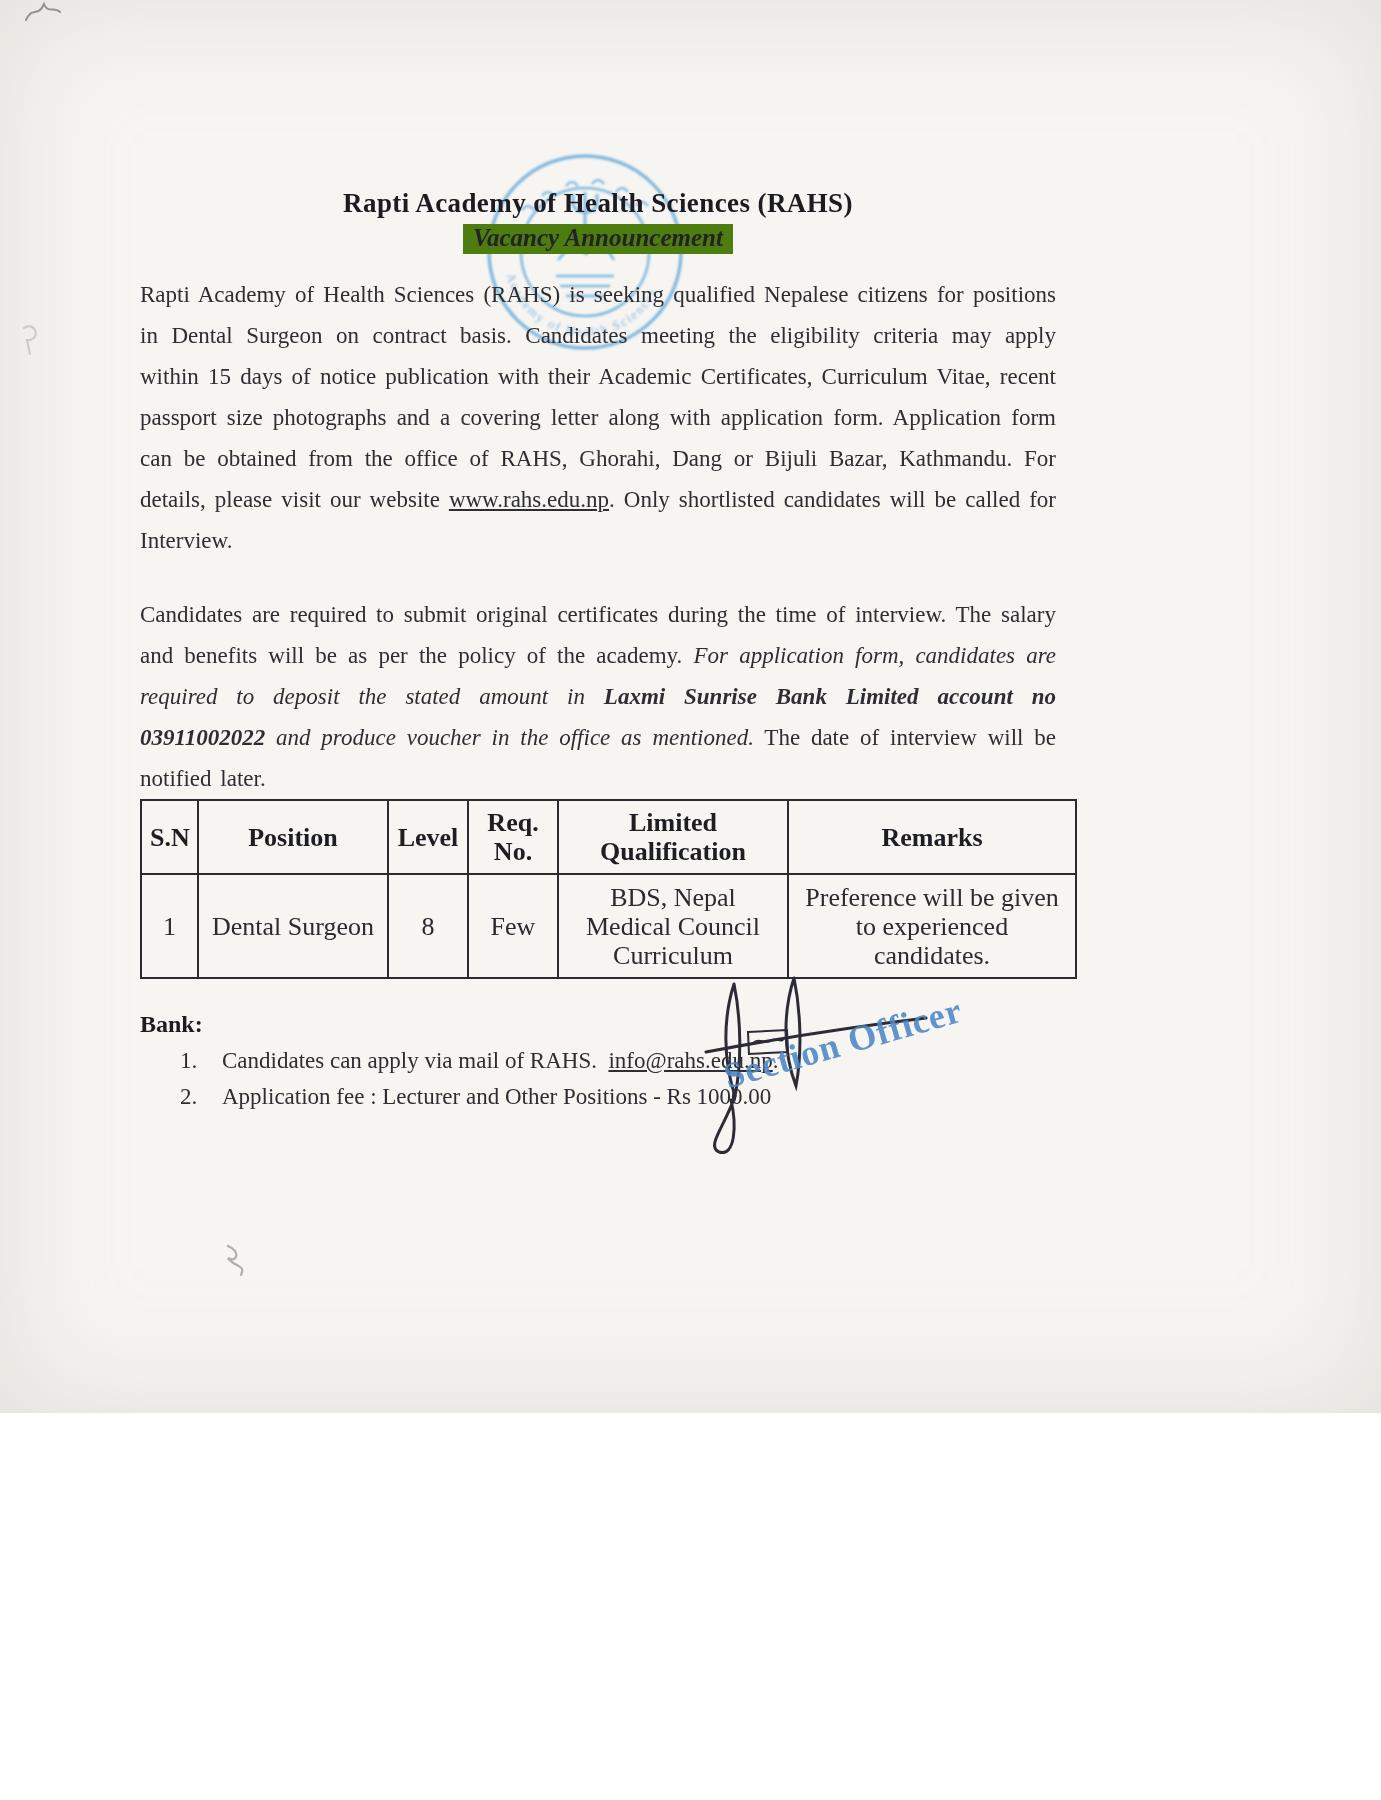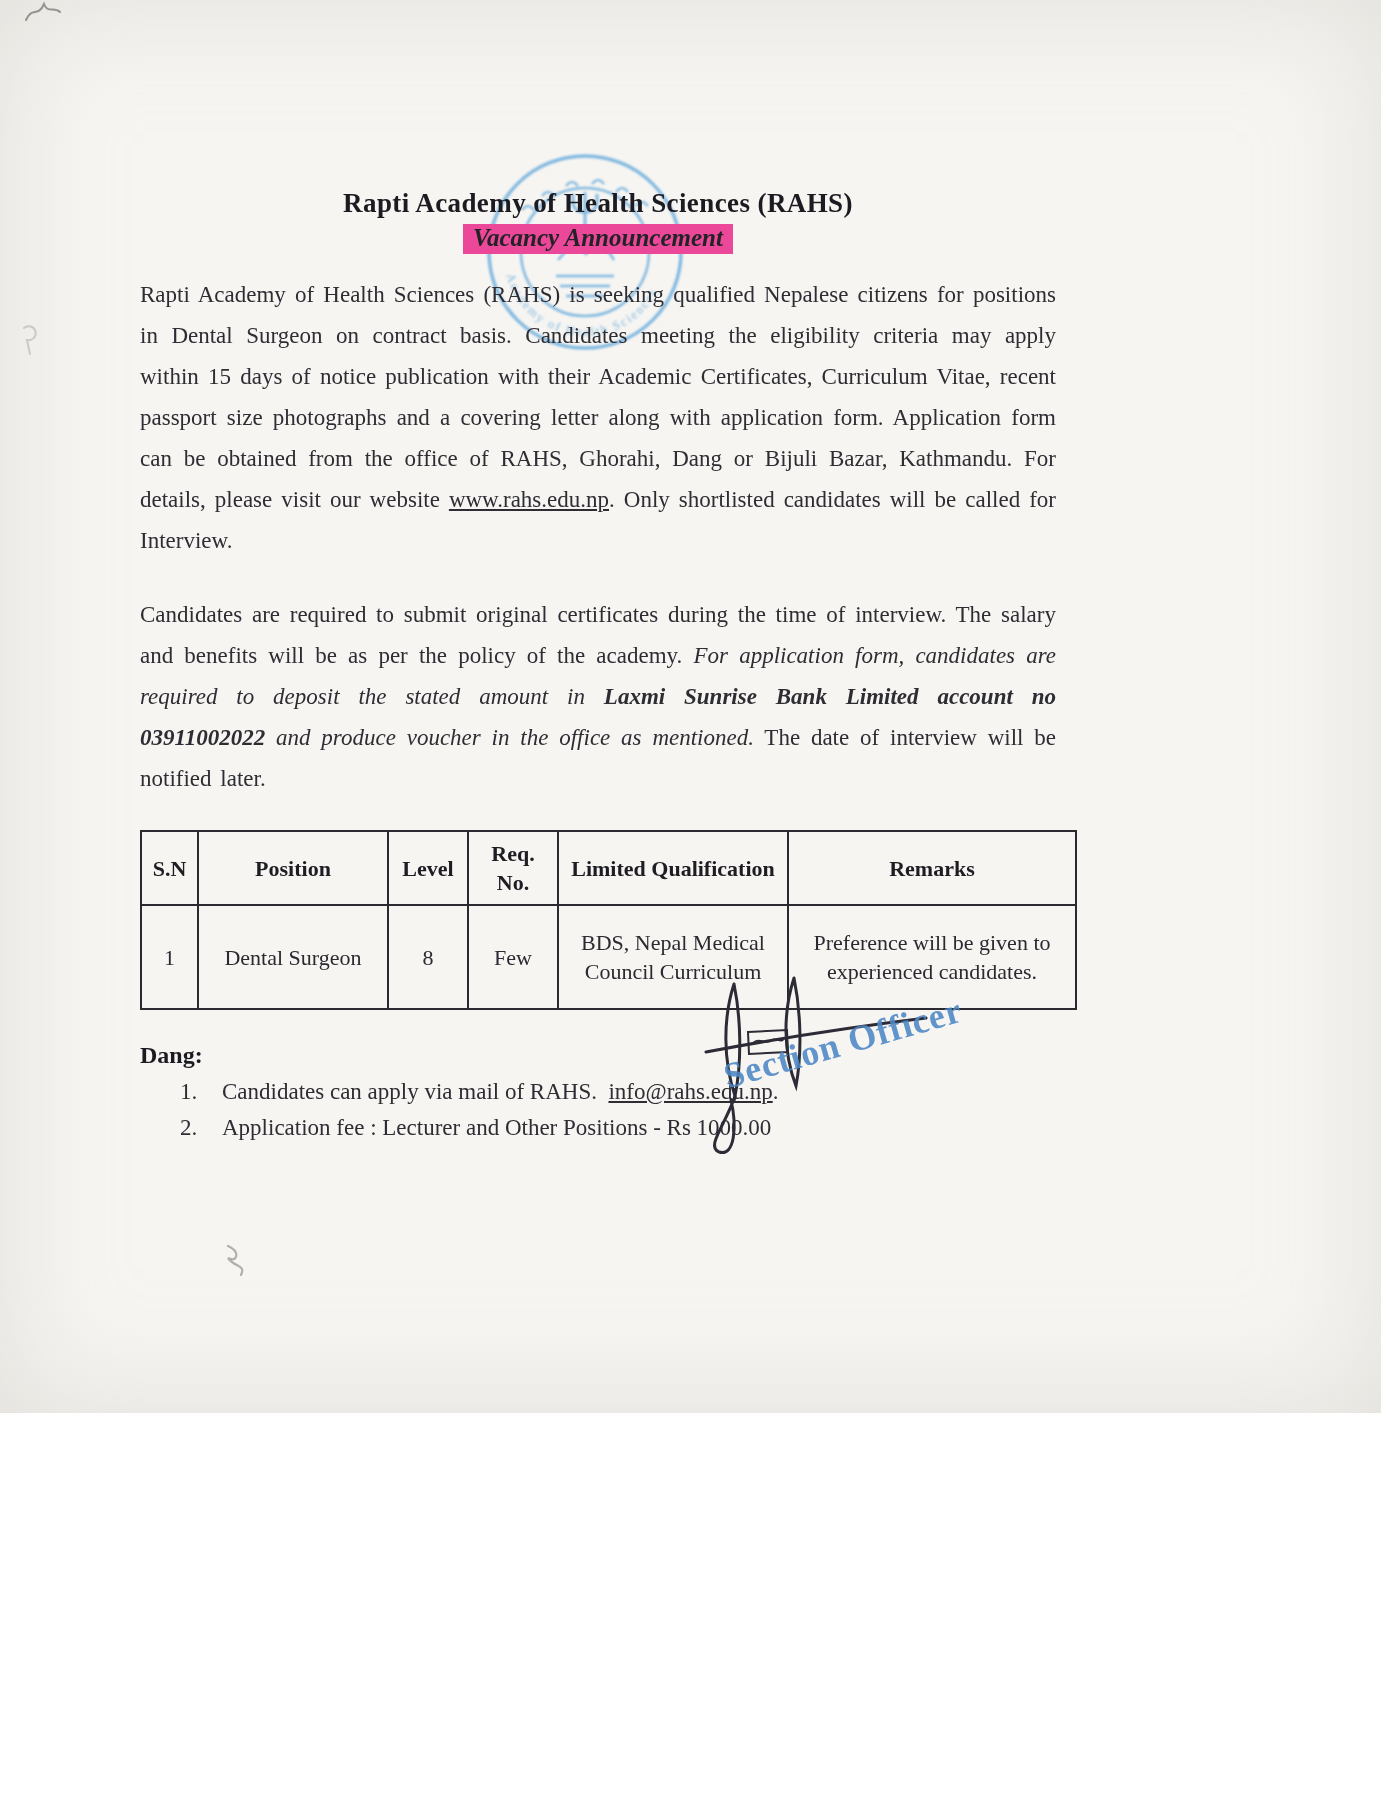--- a/index.html
+++ b/index.html
@@ -14,33 +14,33 @@
   }
   .content{
     position:absolute;left:140px;top:188px;width:916px;z-index:2;
   }
   .hdr{text-align:center;color:#1c1b21;}
   .org{font-size:27px;font-weight:bold;letter-spacing:.4px;}
   .loc{font-size:26px;font-weight:bold;margin-top:4px;}
   .vac{margin-top:5px;}
   .vac-inner{
     display:inline-block;font-size:25px;font-weight:bold;font-style:italic;
-    background:#ec4899;color:#232227;padding:0 10px 2px 10px;
+    background:#4d7c0f;color:#232227;padding:0 10px 2px 10px;
   }
   .date{font-size:24px;font-weight:bold;margin-top:6px;}
   .body-p{
     margin:20px 0 0 0;font-size:23px;line-height:41px;
     text-align:justify;word-spacing:3px;
   }
   .body-p.second{margin-top:33px;}
   .doclink{color:#2e2d33;text-decoration:underline;}
   .bi{font-style:italic;font-weight:bold;}
   table.vtable{
-    margin-top:31px;width:935px;border-collapse:collapse;
-    font-size:22px;color:#2b2a30;table-layout:fixed;
+    width:935px;border-collapse:collapse;
+    font-size:26px;color:#2b2a30;table-layout:fixed;
   }
   table.vtable th, table.vtable td{
     border:2.5px solid #2b2a30;text-align:center;vertical-align:middle;
     padding:7px 8px;line-height:29px;
   }
   table.vtable th{font-weight:bold;color:#1e1d23;}
   table.vtable td{height:88px;}
   col.c-sn{width:57px;}  col.c-pos{width:190px;} col.c-lvl{width:80px;}
   col.c-req{width:90px;} col.c-qual{width:230px;} col.c-rem{width:288px;}
   .note{margin-top:32px;font-size:23px;}
@@ -122,21 +122,21 @@
           <td>Dental Surgeon</td>
           <td>8</td>
           <td>Few</td>
           <td>BDS, Nepal Medical Council Curriculum</td>
           <td>Preference will be given to experienced candidates.</td>
         </tr>
       </tbody>
     </table>
 
     <div class="note">
-      <div class="note-label">Dang:</div>
+      <div class="note-label">Bank:</div>
       <div class="note-item">
         <span class="note-num">1.</span>
         <span><span>Candidates can apply via mail of RAHS.&nbsp; </span><a class="doclink">info@rahs.edu.np</a><span>.</span></span>
       </div>
       <div class="note-item">
         <span class="note-num">2.</span>
         <span>Application fee : Lecturer and Other Positions - Rs 1000.00</span>
       </div>
     </div>
   </div>

